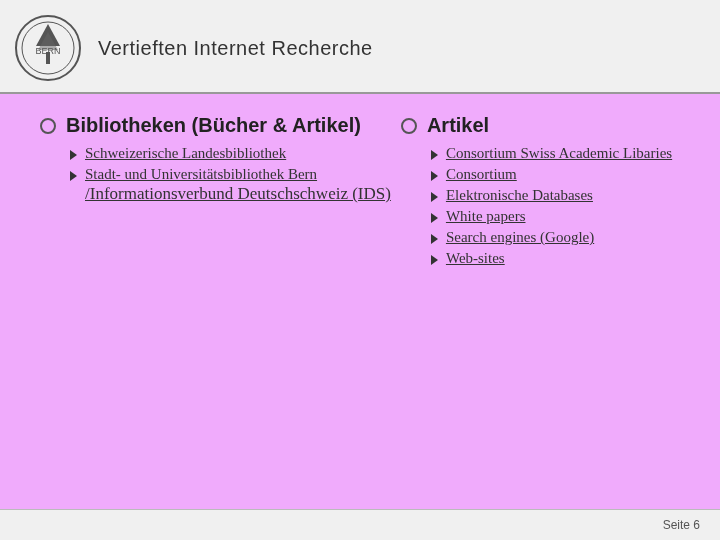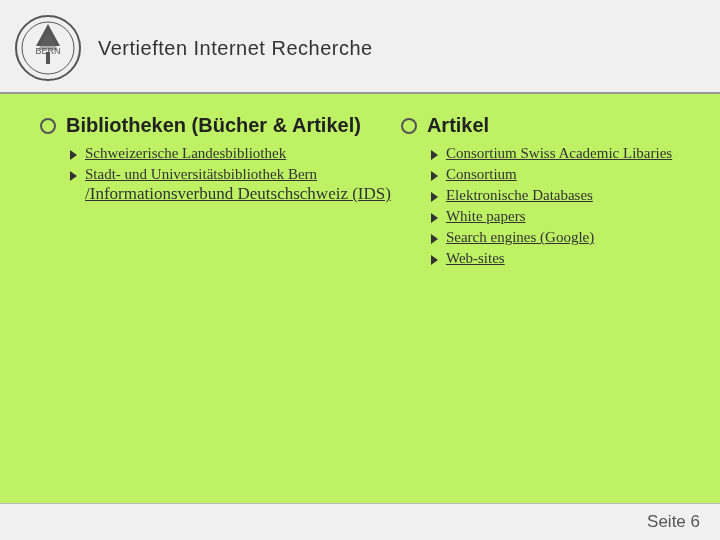--- a/index.html
+++ b/index.html
@@ -12,21 +12,21 @@
       width: 720px;
       height: 540px;
       background: #e8e8e8;
       font-family: Arial, Helvetica, sans-serif;
       overflow: hidden;
     }
 
     .slide {
       width: 720px;
       height: 540px;
-      background: #bef264;
+      background: #f0abfc;
       position: relative;
       display: flex;
       flex-direction: column;
     }
 
     .header {
       display: flex;
       align-items: center;
       padding: 14px 20px 10px 14px;
       border-bottom: 2px solid #999;
@@ -130,21 +130,21 @@
     .footer {
       display: flex;
       justify-content: flex-end;
       align-items: center;
       padding: 8px 20px;
       border-top: 1px solid #bbb;
       background: #f0f0f0;
     }
 
     .page-number {
-      font-size: 17px;
+      font-size: 12px;
       color: #555;
     }
   </style>
 </head>
 <body>
 
 <div class="slide">
 
   <div class="header">
 

